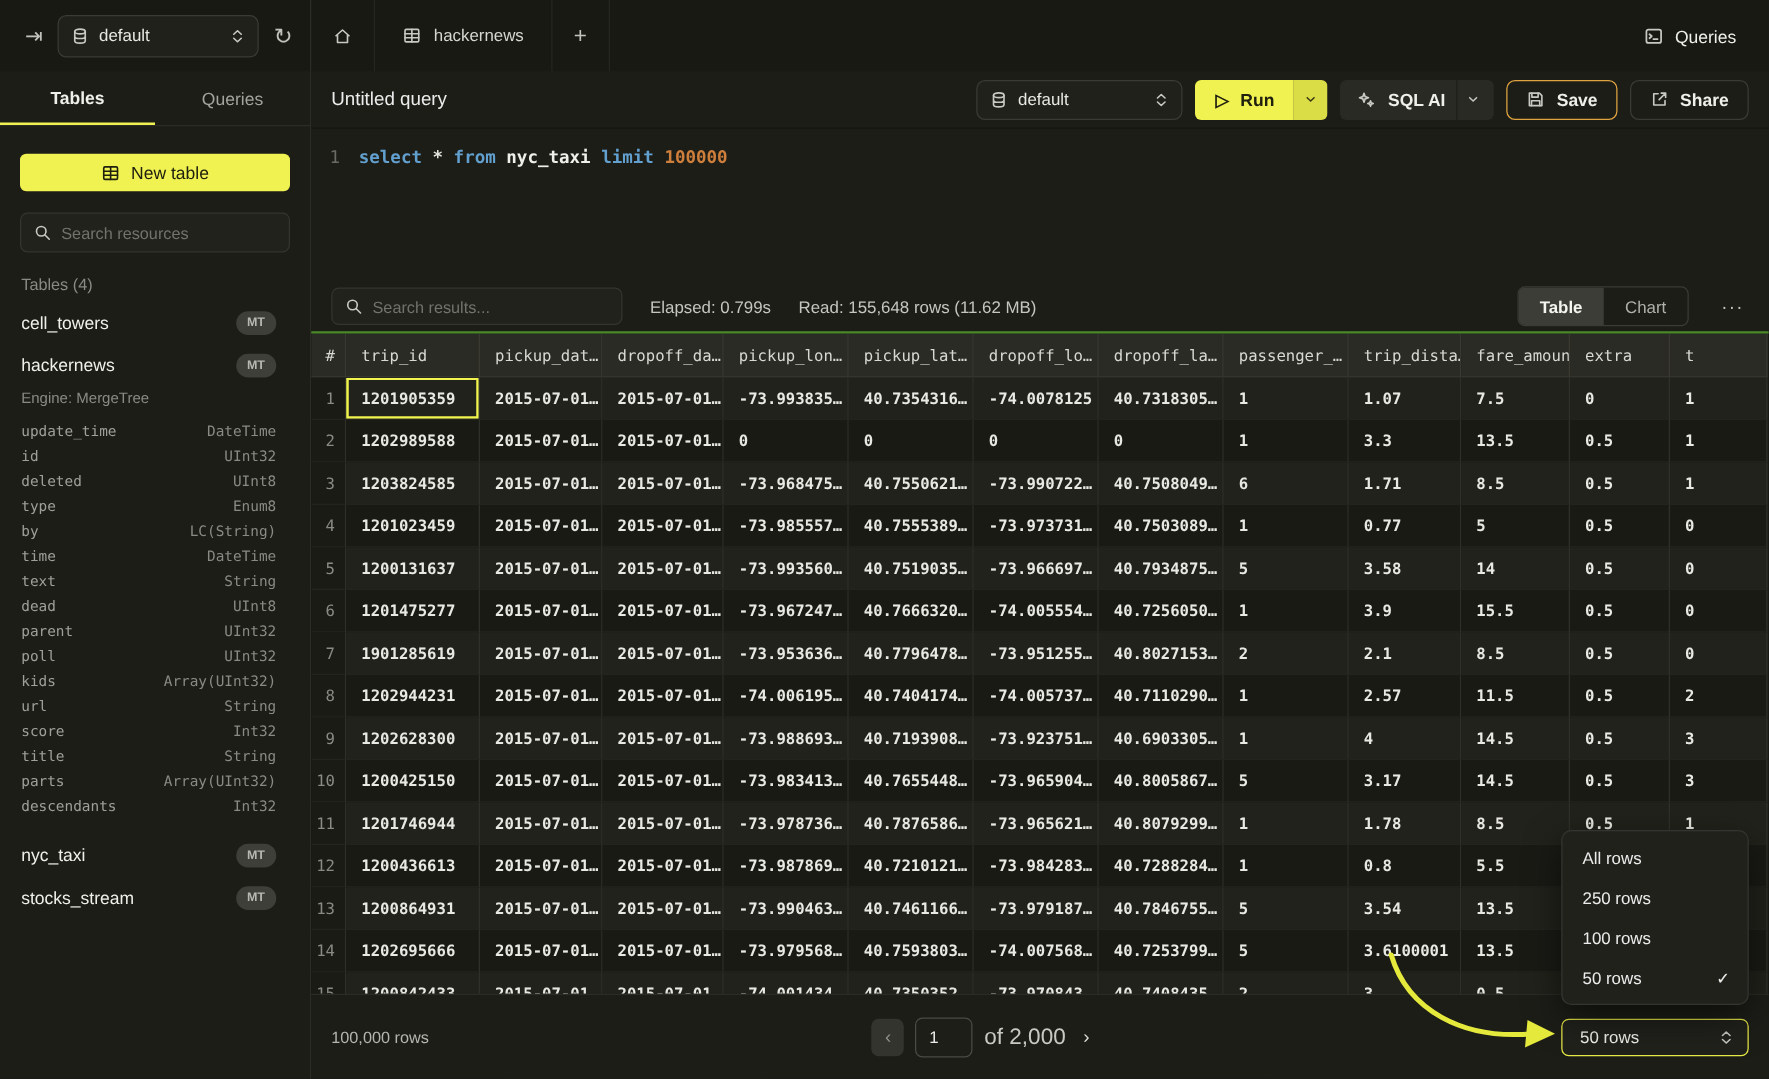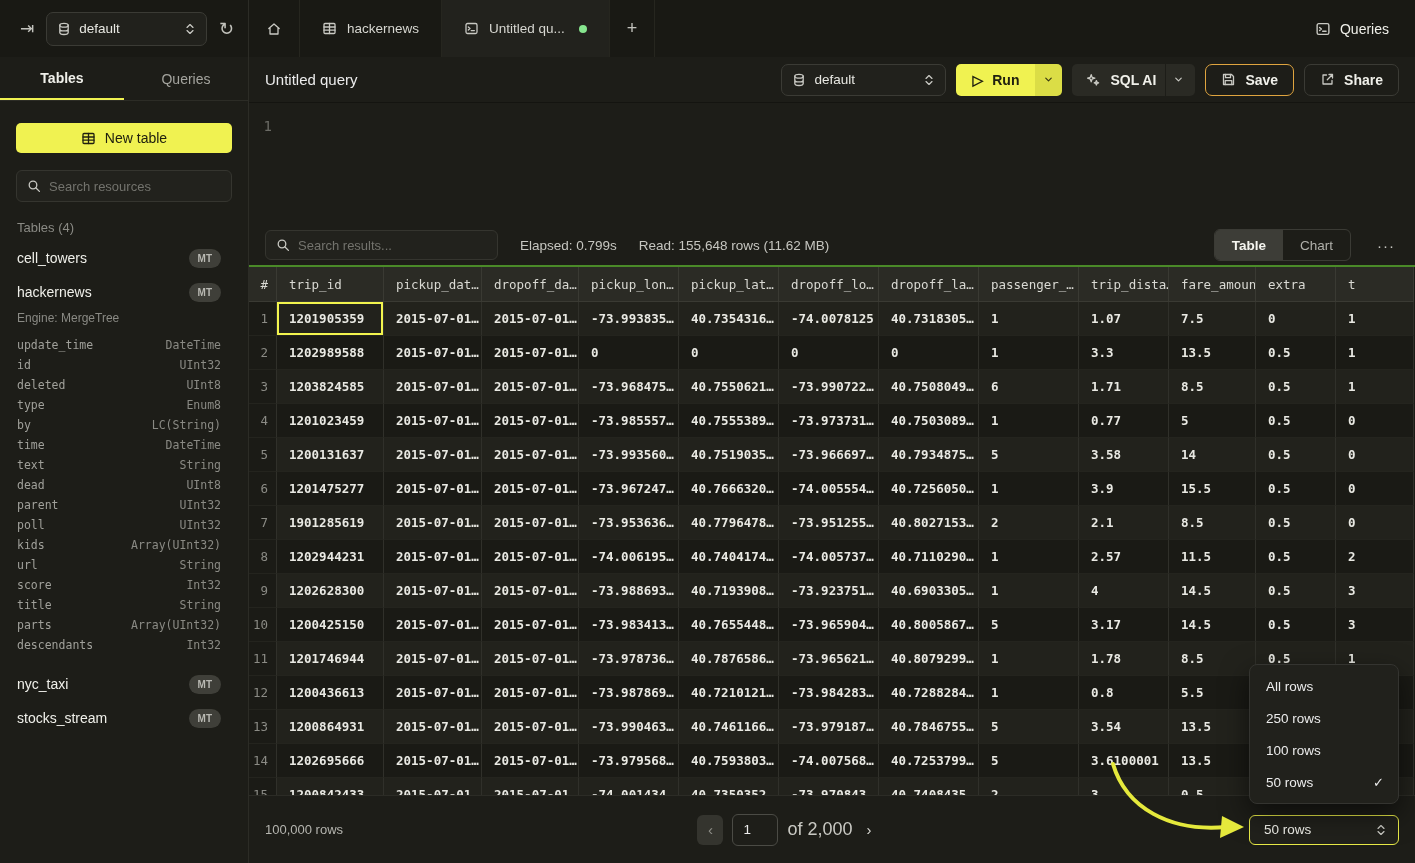--- a/index.html
+++ b/index.html
@@ -139,28 +139,20 @@
           <path d="M2.8 7.6 8 3 l5.2 4.6 M4 6.8 V13 h8 V6.8"></path>
         </svg>
       </div>
       <div class="tab">
         <svg class="ic" width="15" height="15" viewBox="0 0 15 15">
           <rect x="2" y="2.5" width="11" height="10" rx="1"></rect>
           <path d="M2 6 h11 M2 9.2 h11 M7.5 2.5 V12.5"></path>
         </svg>
         <span>hackernews</span>
       </div>
-      <div class="tab active">
-        <svg class="ic" width="15" height="15" viewBox="0 0 15 15">
-          <rect x="2" y="2.5" width="11" height="10" rx="1.5"></rect>
-          <path d="M4.3 6 6 7.5 4.3 9 M7.2 9.6 h3.2"></path>
-        </svg>
-        <span>Untitled qu...</span>
-        <span class="green-dot"></span>
-      </div>
       <div class="tab icon-only">
         <span class="tab-plus">+</span>
       </div>
     </nav>
 
     <div class="topbar-right">
       <svg class="ic" width="16" height="16" viewBox="0 0 15 15">
         <rect x="2" y="2.5" width="11" height="10" rx="1.5"></rect>
         <path d="M4.3 6 6 7.5 4.3 9 M7.2 9.6 h3.2"></path>
       </svg>
@@ -344,20 +336,21 @@
           <svg class="ic" width="15" height="15" viewBox="0 0 15 15">
             <path d="M6.5 3 H3 v9 h9 V8.5 M9 2.5 h3.5 V6 M12.2 2.8 7.3 7.7"></path>
           </svg>
           <span>Share</span>
         </button>
       </div>
 
       <div class="editor">
         <div class="code-line">
           <span class="gutter">1</span>
+          <span class="toks" id="sql-tokens"><span class="tok-keyword">select</span> <span class="tok-op">*</span> <span class="tok-keyword">from</span> <span class="tok-ident">nyc_taxi</span> <span class="tok-keyword">limit</span> <span class="tok-number">100000</span></span>
         </div>
       </div>
 
       <div class="rtoolbar">
         <div class="search-box">
           <svg class="ic" width="14" height="14" viewBox="0 0 14 14">
             <circle cx="6" cy="6" r="3.8"></circle>
               <path d="M9 9 12.4 12.4"></path>
           </svg>
           <input type="text" placeholder="Search results..." style="">

